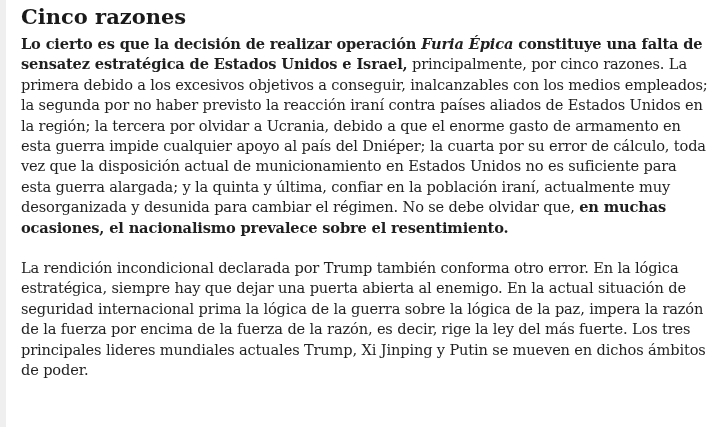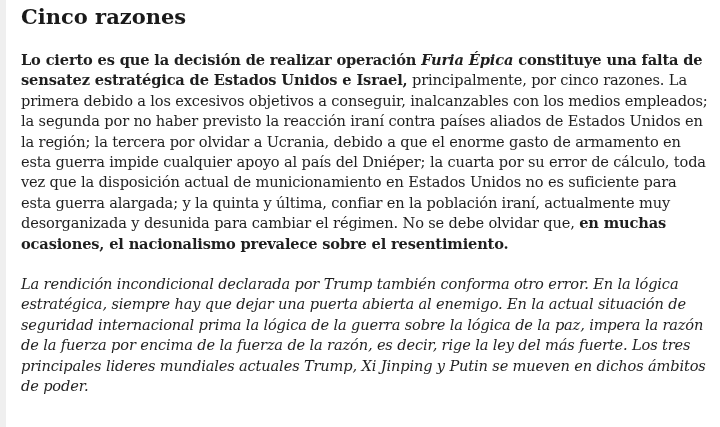--- a/index.html
+++ b/index.html
@@ -20,22 +20,22 @@
   h2 {
     margin:0; padding-top:4px;
     font-size:21px; font-weight:bold; line-height:26px;
     color:#1a1a1a;
   }
   p {
     margin:0;
     font-size:14.6px; line-height:20.4px;
     letter-spacing:-0.15px;
   }
-  p.p1 { margin-top:20px; }
-  p.p2 { margin-top:20px;font-style:italic; }
+  p.p1 { margin-top:4px; }
+  p.p2 { margin-top:20px; }
   b { font-weight:bold; }
   i { font-style:italic; }
 </style>
 </head>
 <body>
 
 <div class="left-stripe"></div>
 
 <div class="content">
   <h2>Cinco razones</h2>

